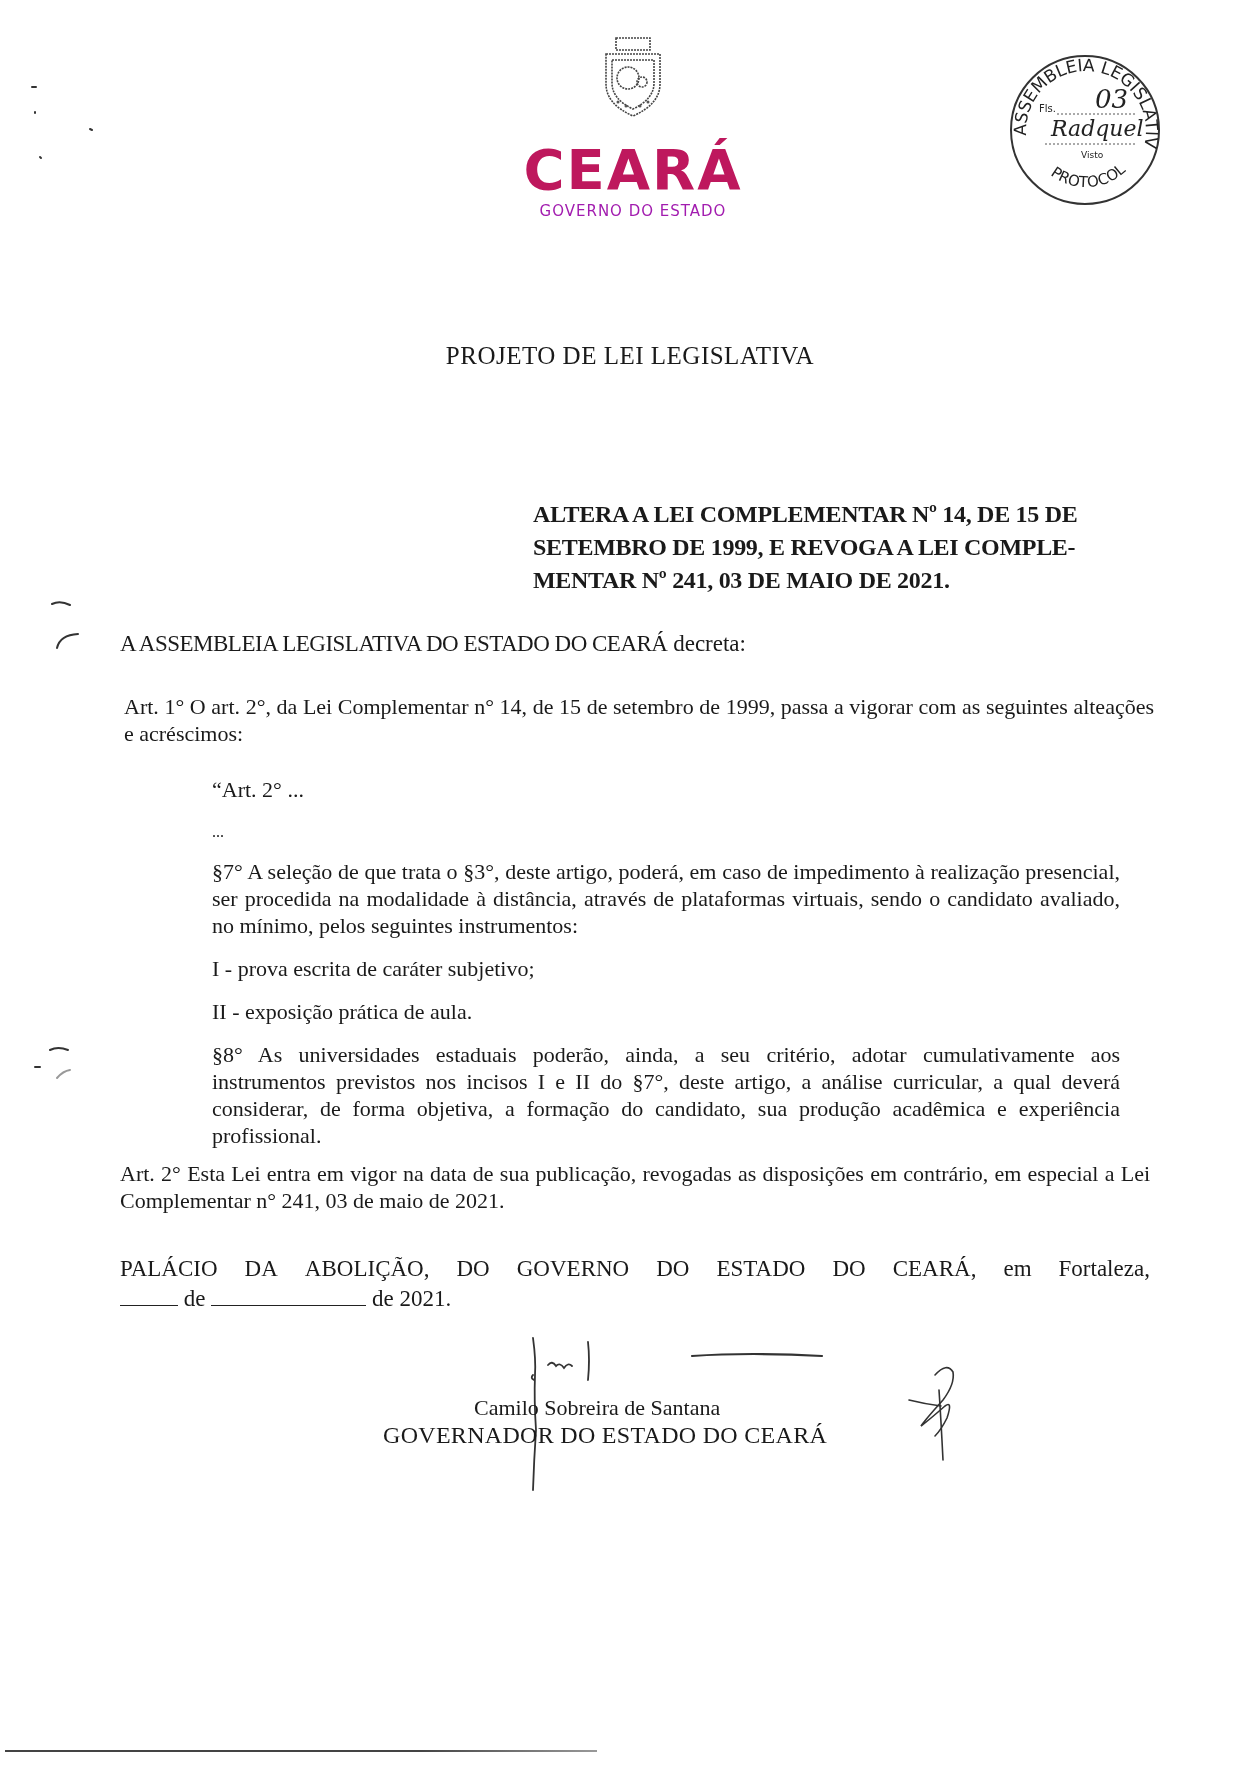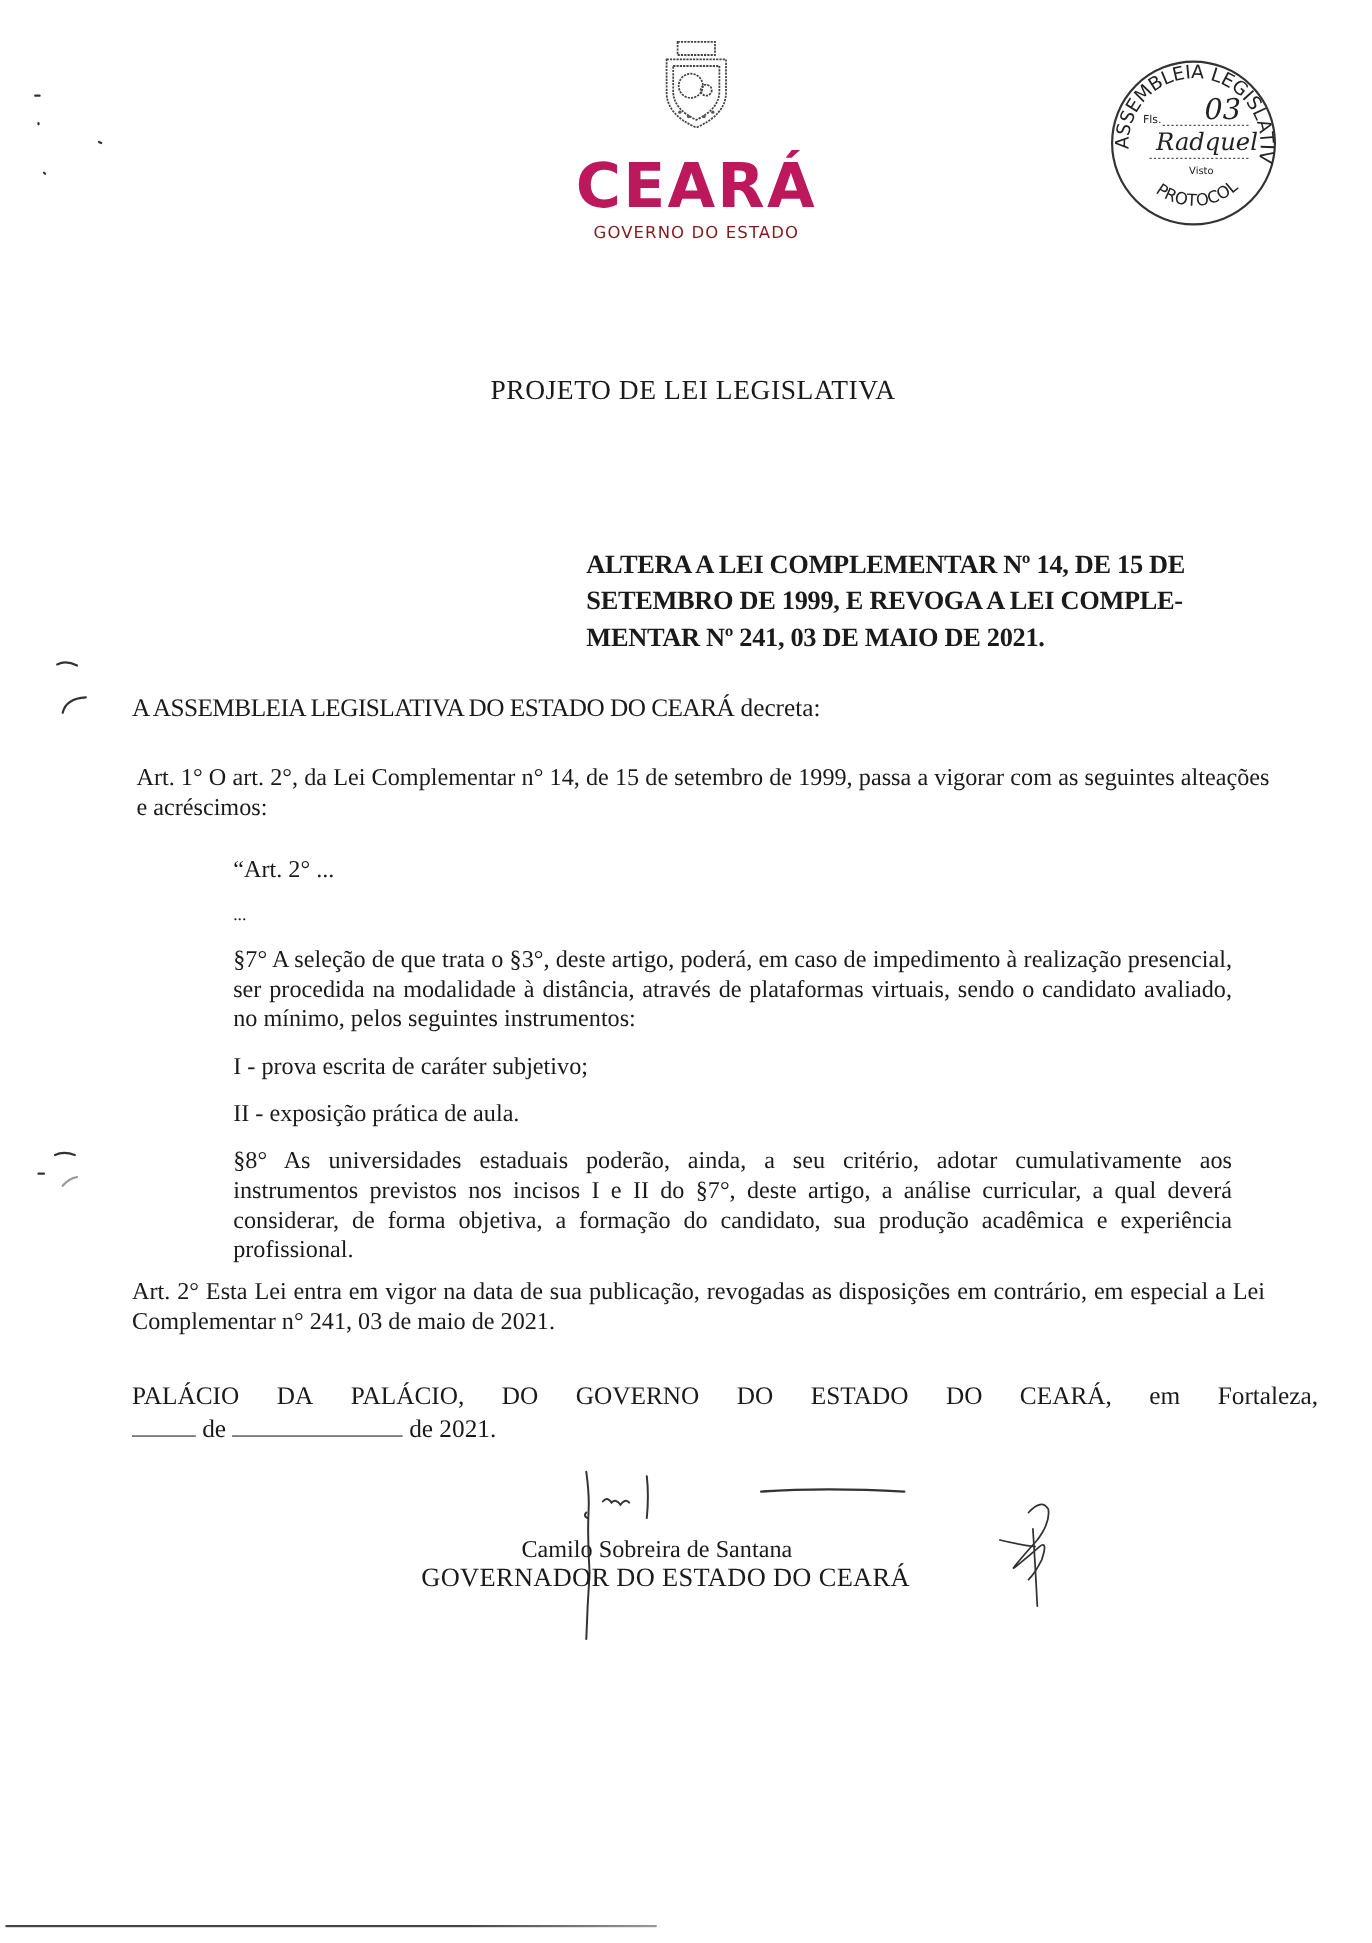--- a/index.html
+++ b/index.html
@@ -13,21 +13,21 @@
     
     #coat { left: 598px; top: 36px; width: 66px; width: 70px; height: 82px; }
     #brand-name {
       left: 518px; top: 142px; width: 230px; text-align: center;
       font-family: "DejaVu Sans", sans-serif; font-weight: bold;
       font-size: 56px; letter-spacing: 2px; color: #be185d; line-height: 56px;
     }
     #brand-sub {
       left: 518px; top: 202px; width: 230px; text-align: center;
       font-family: "DejaVu Sans", sans-serif; font-size: 15px;
-      letter-spacing: 1px; color: #7f1d1d;
+      letter-spacing: 1px; color: #a21caf;
     }
 
     
     #stamp { left: 1005px; top: 50px; width: 160px; height: 160px; }
 
     
     #doc-title {
       left: 300px; top: 342px; width: 660px; text-align: center;
       font-size: 25px; letter-spacing: 0.5px;
     }
@@ -47,21 +47,21 @@
     #art1 { left: 124px; top: 693px; width: 1030px; text-align: justify; }
     #quote-block { left: 196px; top: 760px; width: 940px; }
     #quote-block p { margin: 16px; }
     #quote-block .justify { text-align: justify; text-align-last: left; }
     #quote-head { height: 30px; }
     #quote-ellipsis { height: 20px; font-size: 16px; line-height: 20px; }
 
     #art2 { left: 120px; top: 1160px; width: 1030px; text-align: justify; }
 
     #closing { left: 120px; top: 1254px; width: 1030px; font-size: 23px; line-height: 30px; }
-    #closing .line1 { display: flex; justify-content: space-between; gap: 34px; }
+    #closing .line1 { display: flex; justify-content: space-between; }
     .blank { display: inline-block; border-bottom: 1.5px solid #222; height: 18px; vertical-align: baseline; }
     .blank.short { width: 58px; }
     .blank.long { width: 155px; }
 
     
     #sig-name { left: 474px; top: 1395px; width: 300px; font-size: 22px; }
     #sig-role { left: 383px; top: 1422px; width: 500px; font-size: 24px; letter-spacing: 0.3px; }
     #sig-strokes { left: 500px; top: 1330px; width: 480px; height: 170px; pointer-events: none; }
     #initials { left: 905px; top: 1360px; width: 60px; height: 110px; }
     #bottom-rule { left: 5px; top: 1750px; width: 592px; height: 2px; background: linear-gradient(90deg,#444,#444 70%,#999); }
@@ -143,21 +143,21 @@
 </div>
 
 <div id="art2" class="abs body-text">
   <span>Art. 2°</span><span> Esta Lei entra em vigor na data de sua publicação, revogadas as disposições em contrário, em especial a Lei Complementar n° 241, 03 de maio de 2021.</span>
 </div>
 
 <div id="closing" class="abs">
   <div class="line1">
     <span>PALÁCIO</span>
     <span>DA</span>
-    <span>PALÁCIO,</span>
+    <span>ABOLIÇÃO,</span>
     <span>DO</span>
     <span>GOVERNO</span>
     <span>DO</span>
     <span>ESTADO</span>
     <span>DO</span>
     <span>CEARÁ,</span>
     <span>em</span>
     <span>Fortaleza,</span>
   </div>
   <div>

